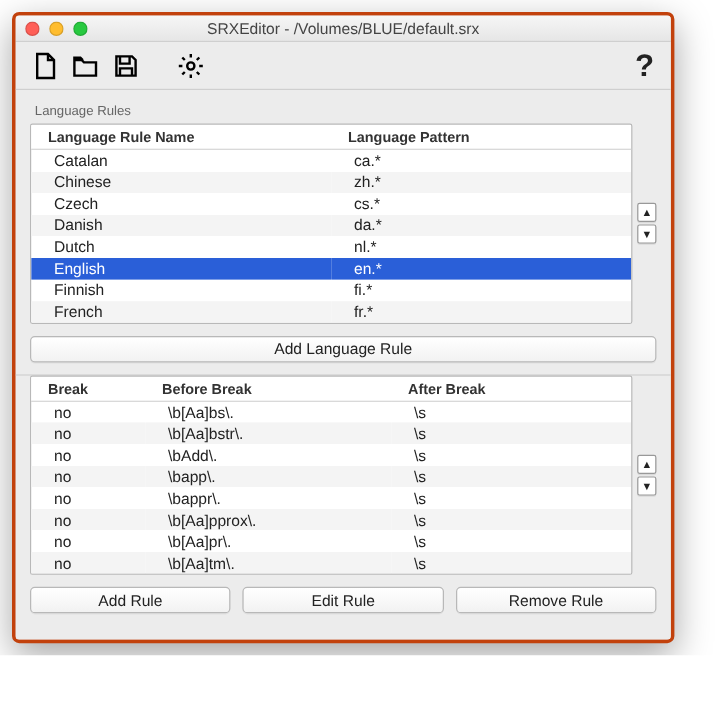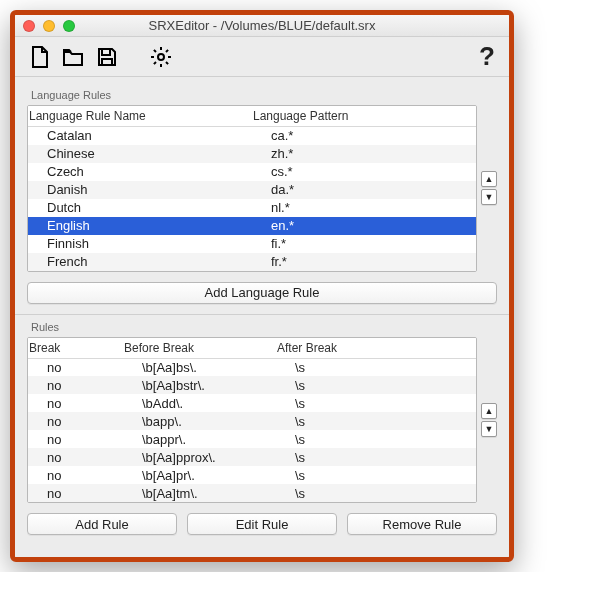--- a/index.html
+++ b/index.html
@@ -5,22 +5,22 @@
   * { box-sizing: border-box; }
   body {
     margin: 0;
     padding: 10px;
     background: #fff;
     font-family: -apple-system, "Helvetica Neue", Arial, sans-serif;
     font-size: 13px;
     color: #222;
   }
   .window {
-    width: 504px;
-    border: 5px solid #c2410c;
+    width: 552px;
+    border: 3px solid #c2410c;
     border-radius: 6px;
     box-shadow: 0 10px 30px rgba(0,0,0,0.35);
     background: #ececec;
     overflow: hidden;
   }
   .titlebar {
     height: 22px;
     background: linear-gradient(#f6f6f6, #e6e6e6);
     border-bottom: 1px solid #cfcfcf;
     display: flex;
@@ -94,24 +94,24 @@
     border-radius: 2px;
     overflow: hidden;
   }
   table {
     width: 100%;
     border-collapse: collapse;
     table-layout: fixed;
   }
   thead th {
     text-align: left;
-    font-weight: 400;
+    font-weight: 700;
     font-size: 12px;
     color: #333;
-    padding: 3px 1px;
+    padding: 3px 14px;
     background: #fff;
     border-bottom: 1px solid #d9d9d9;
   }
   tbody td {
     padding: 1px 19px;
     font-size: 13px;
     height: 18px;
     white-space: nowrap;
     overflow: hidden;
   }
@@ -261,21 +261,20 @@
         </div>
       </div>
       <div class="btn-row">
         <div class="btn">Add Language Rule</div>
       </div>
     </div>
 
     <hr class="sep">
 
     <div class="group">
-      <div class="group-label">Rules</div>
       <div class="table-wrap">
         <div class="table-box">
           <table>
             <colgroup>
                 <col style="width:95px">
                 <col>
                 <col style="width:200px">
               </colgroup>
             <thead>
               <tr>

